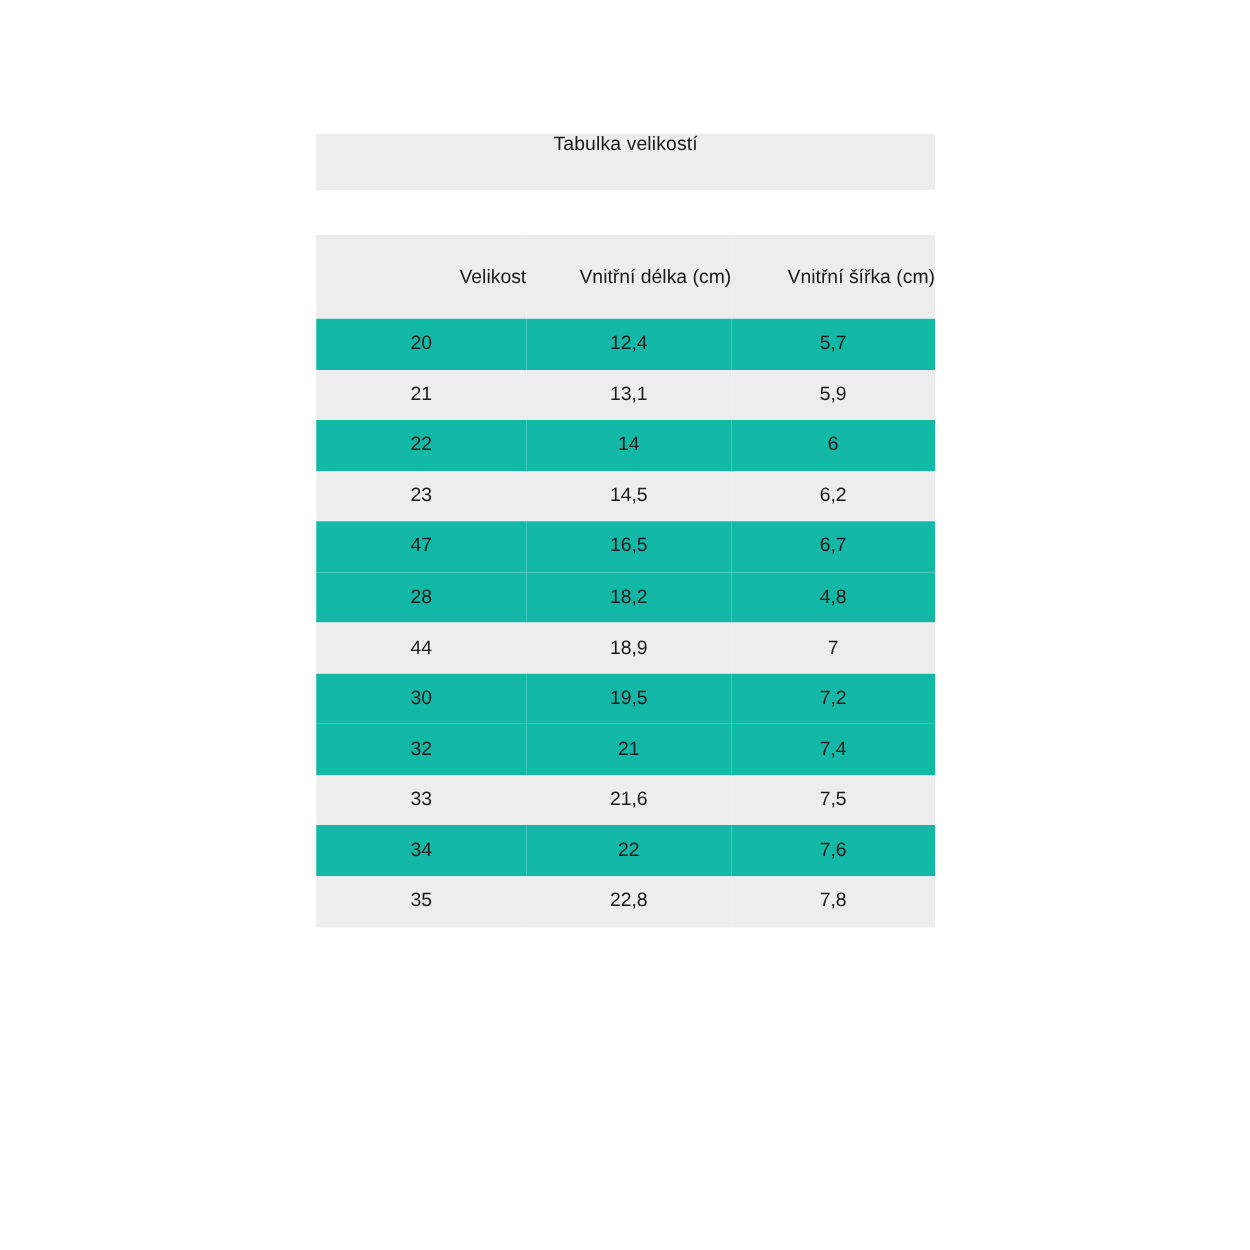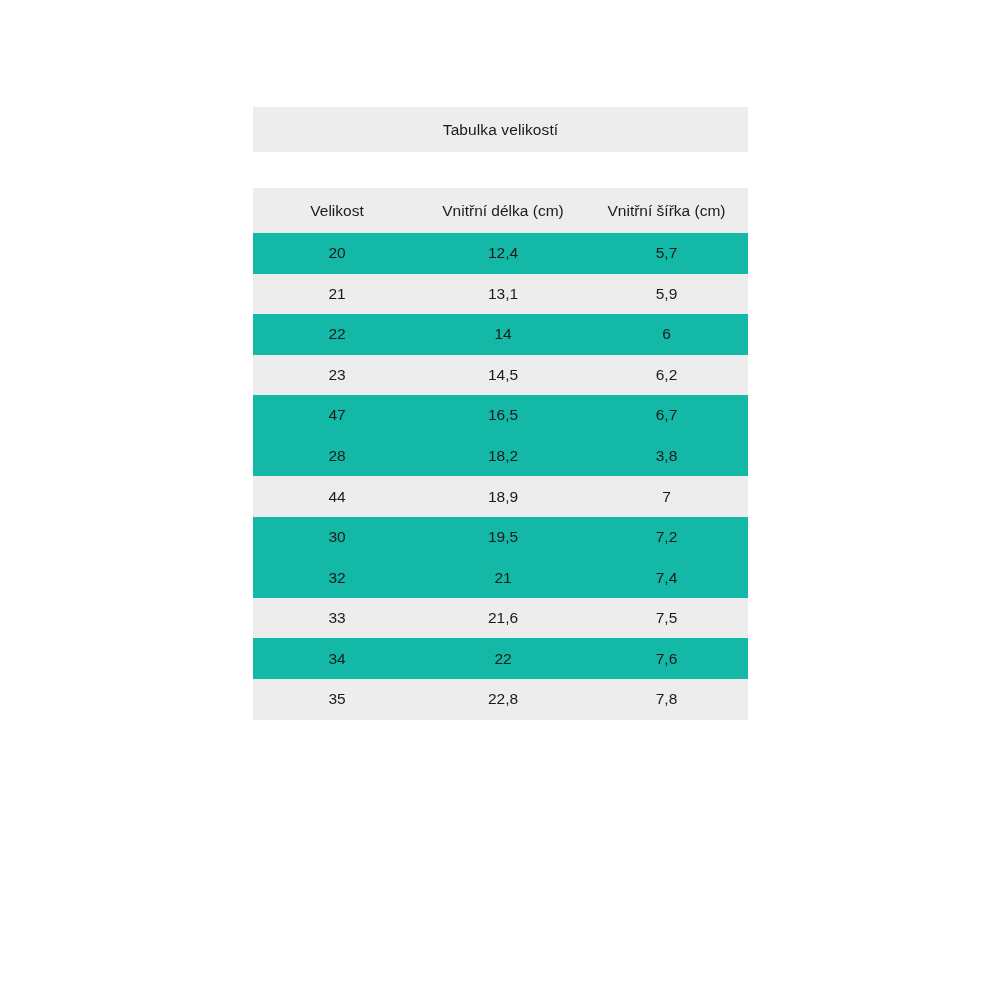--- a/index.html
+++ b/index.html
@@ -21,21 +21,21 @@
     left: 253px;
     top: 107px;
     width: 495px;
   }
 
   
   .chart-title {
     height: 45px;
     background: #ededed;
     display: flex;
-    align-items: center;
+    align-items: flex-start;
     justify-content: center;
     font-size: 15.5px;
     font-weight: 400;
     color: #1a1a1a;
     letter-spacing: 0.1px;
   }
 
   
   .chart-gap {
     height: 36px;
@@ -49,26 +49,26 @@
     table-layout: fixed;
   }
   table.size-table col.c-size   { width: 168px; }
   table.size-table col.c-length { width: 164px; }
   table.size-table col.c-width  { width: 163px; }
 
   table.size-table thead tr {
     background: #ededed;
   }
   table.size-table th {
-    height: 45px;
+    height: 67px;
     padding: 0;
     font-size: 15.5px;
     font-weight: 400;
     color: #1a1a1a;
-    text-align: center;
+    text-align: right;
     vertical-align: middle;
     border: 0;
     white-space: nowrap;
   }
 
   table.size-table tbody td {
     height: 40.55px;
     padding: 0;
     font-size: 15.5px;
     font-weight: 400;
@@ -129,21 +129,21 @@
         <td>6,2</td>
       </tr>
       <tr class="row-plain">
         <td>47</td>
         <td>16,5</td>
         <td>6,7</td>
       </tr>
       <tr class="row-plain">
         <td>28</td>
         <td>18,2</td>
-        <td>3,8</td>
+        <td>4,8</td>
       </tr>
       <tr class="row-shaded">
         <td>44</td>
         <td>18,9</td>
         <td>7</td>
       </tr>
       <tr class="row-plain">
         <td>30</td>
         <td>19,5</td>
         <td>7,2</td>

